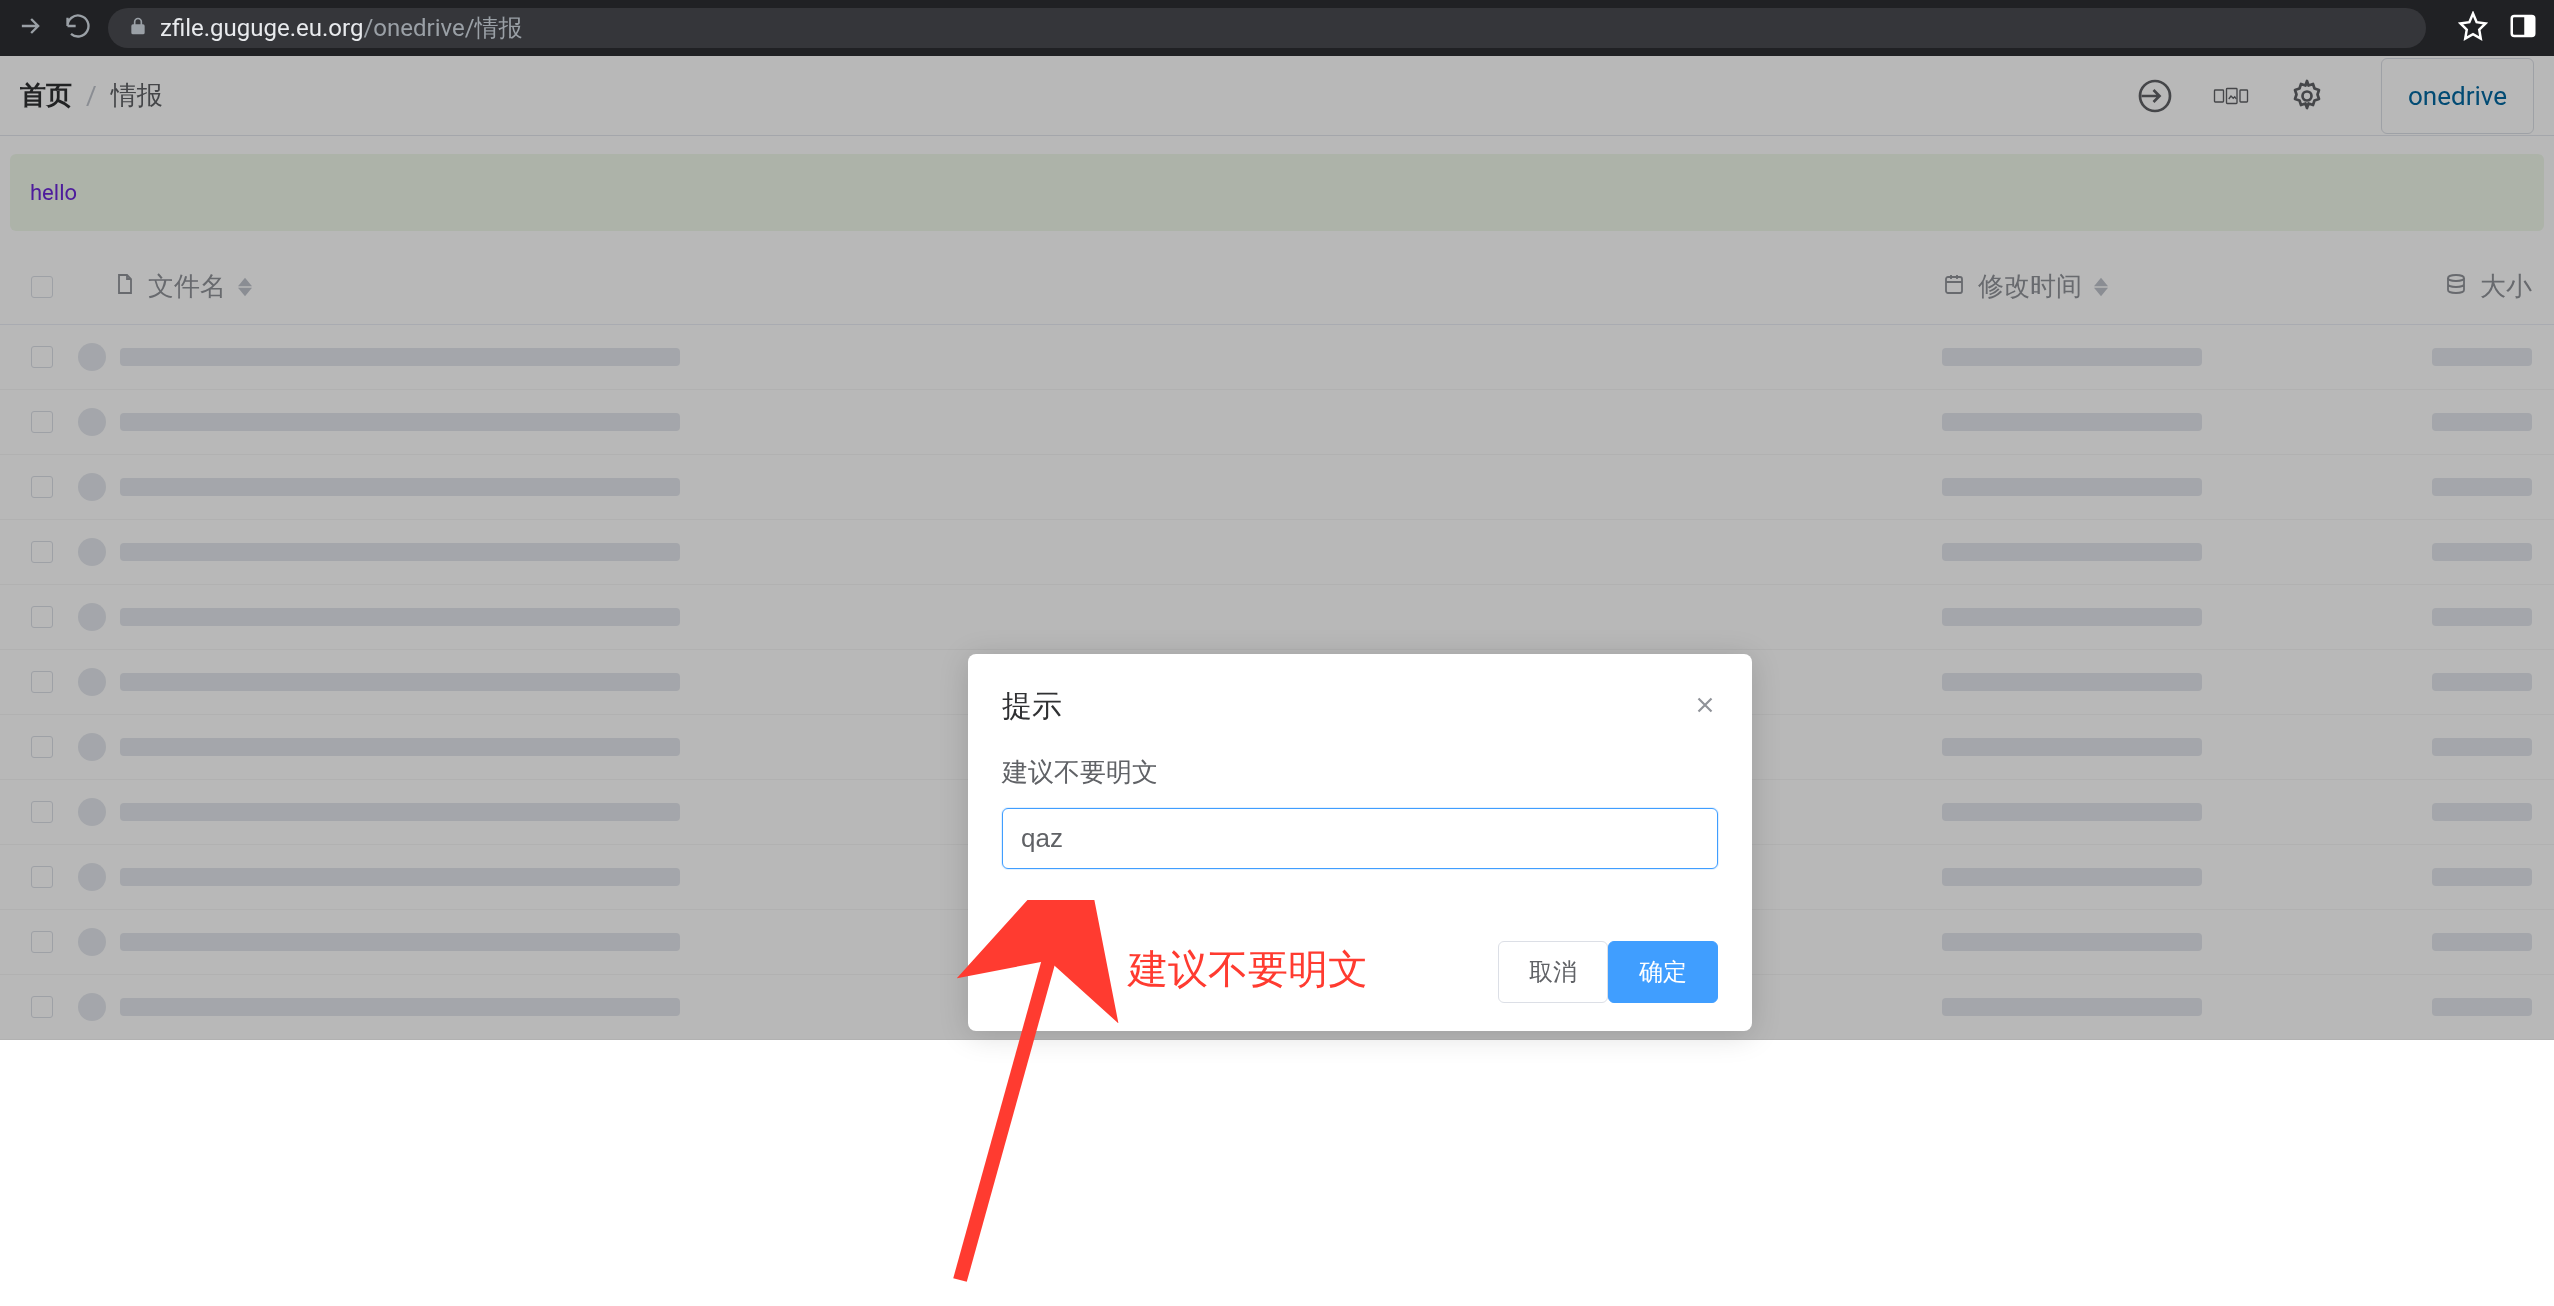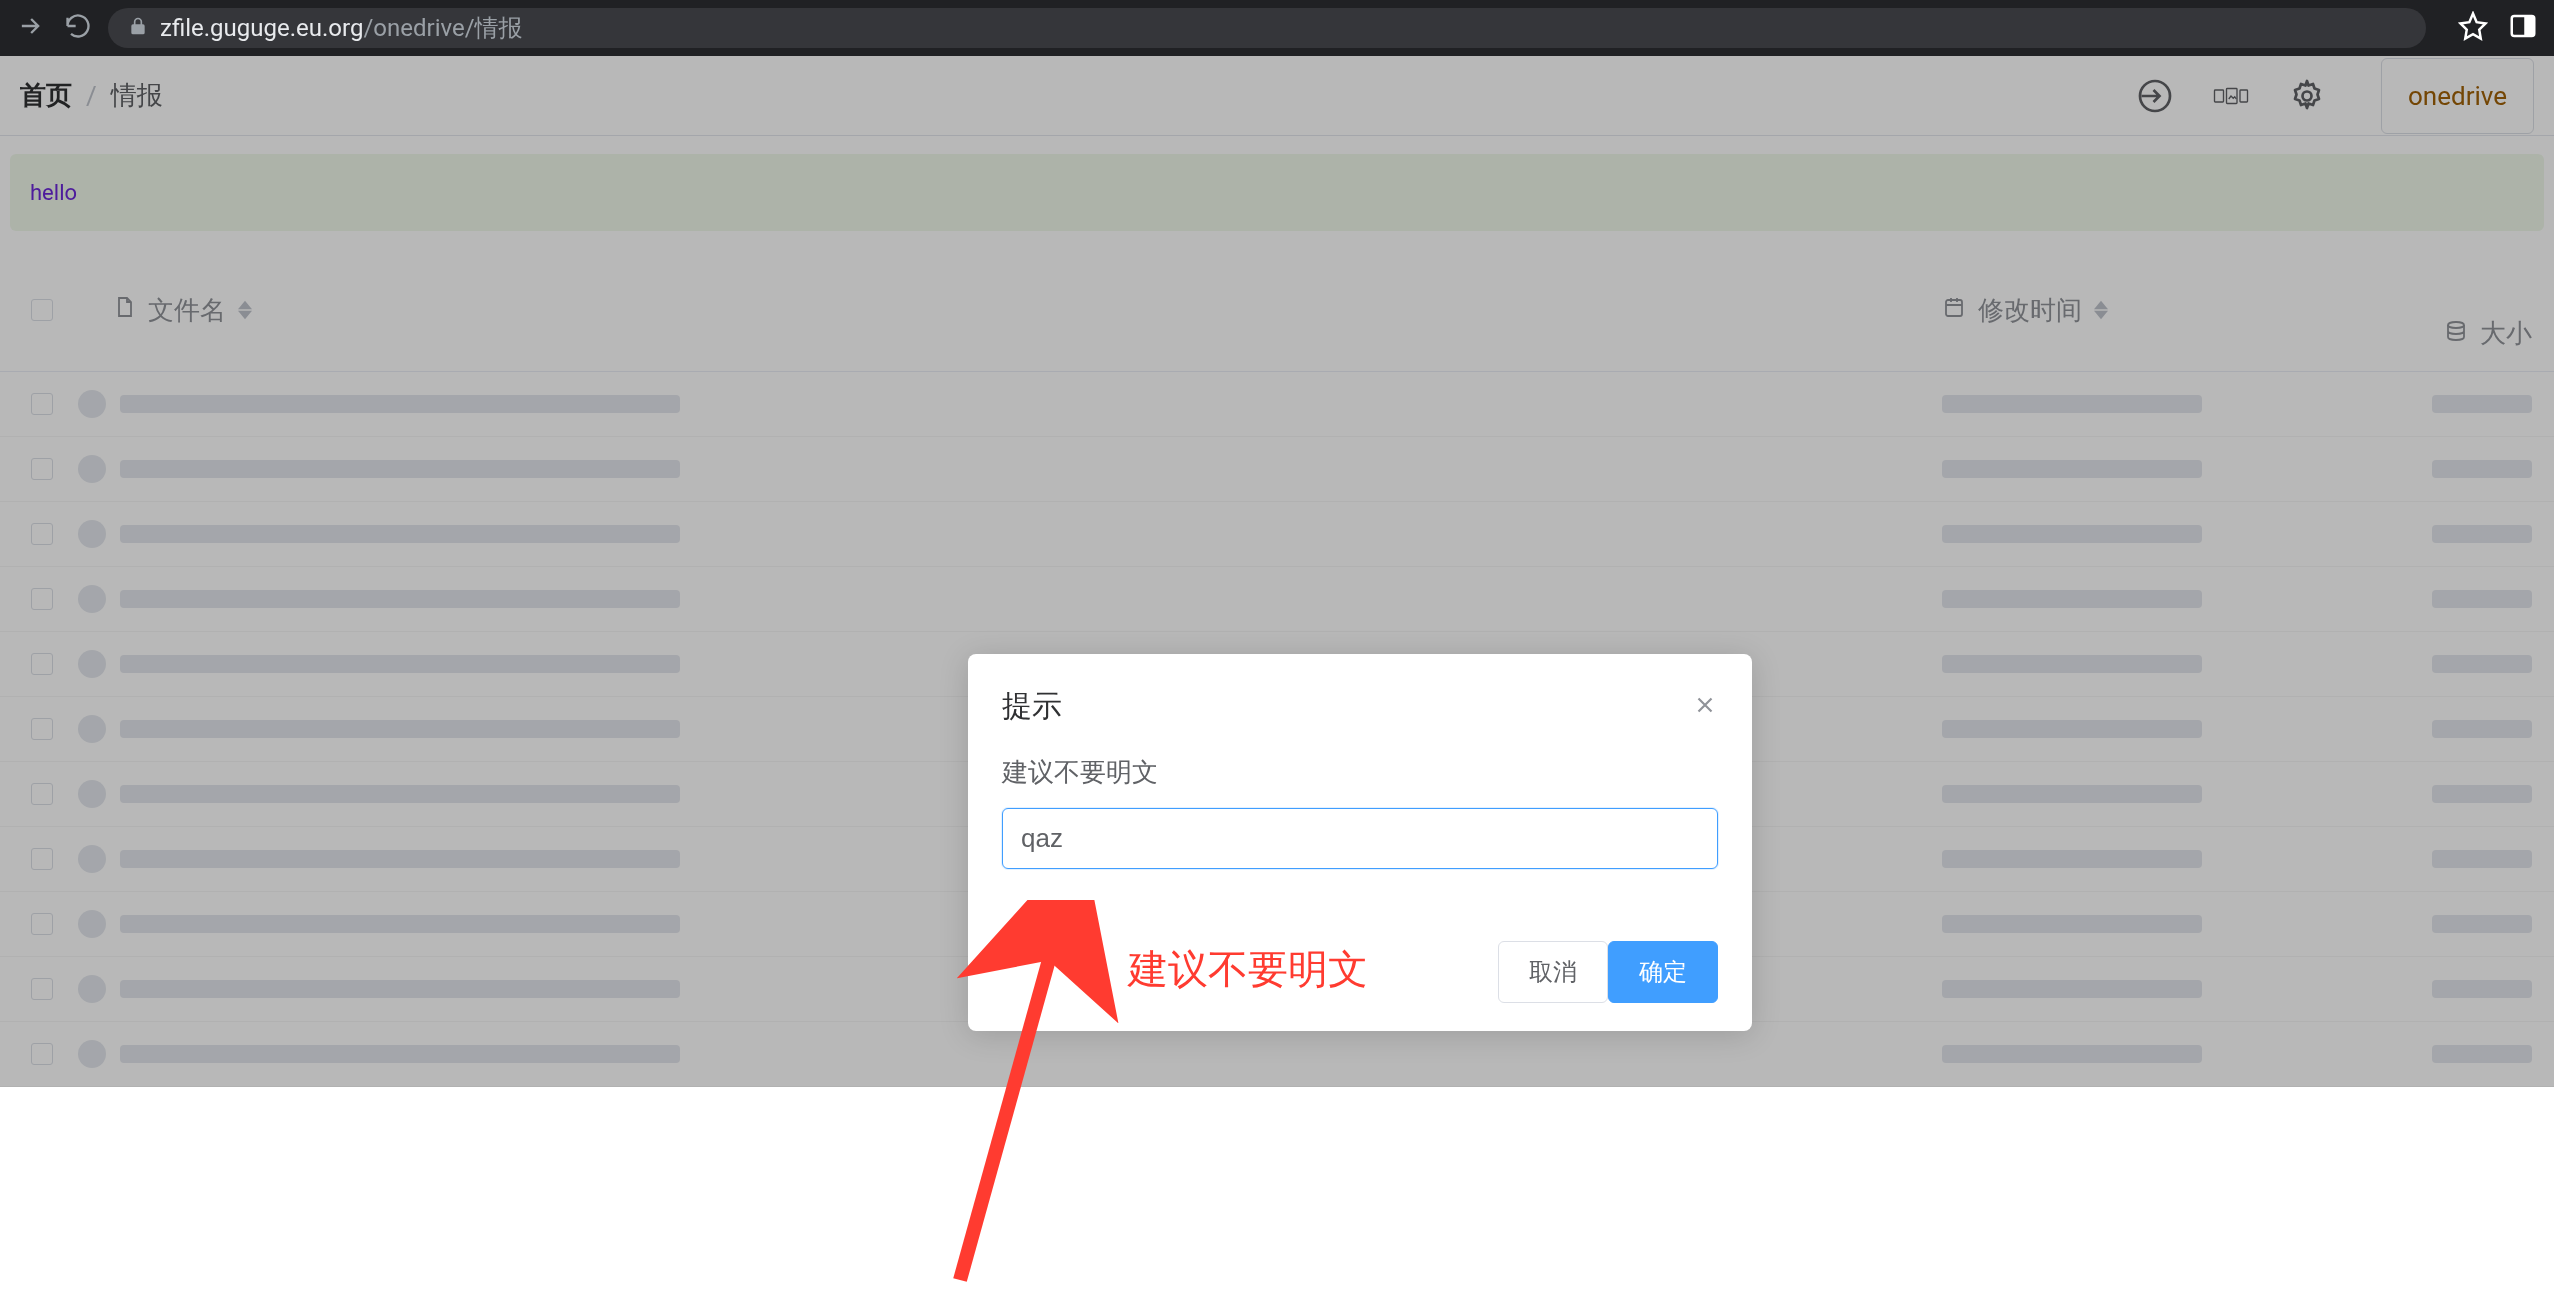--- a/index.html
+++ b/index.html
@@ -62,21 +62,21 @@
     .breadcrumb .home { color: #303133; font-weight: 600; }
     .breadcrumb .sep { color: #c0c4cc; }
     .topbar-actions { display: flex; align-items: center; gap: 40px; }
     .topbar-actions .icon-btn { color: #606266; display:flex; align-items:center; }
     .topbar-actions svg { width: 36px; height: 36px; }
     .drive-select {
       border: 1px solid #dcdfe6;
       border-radius: 6px;
       padding: 22px 26px;
       font-size: 26px;
-      color: #a16207;
+      color: #0369a1;
       background: #fff;
       margin-left: 16px;
     }
 
     .banner {
       margin: 18px 10px;
       background: #f0f9eb;
       border-radius: 6px;
       padding: 26px 20px;
       color: #6d28d9;
@@ -89,21 +89,21 @@
       padding: 20px 12px 20px 12px;
       color: #909399;
       font-size: 26px;
       border-bottom: 1px solid #ebeef5;
     }
     .th-check { width: 60px; display:flex; justify-content:center; }
     .th-check .box { width:22px; height:22px; border:1.5px solid #dcdfe6; border-radius:3px; }
     .th-spacer { width: 40px; }
     .th-name { flex: 1; display:flex; align-items:center; gap:12px; }
     .th-time { width: 440px; display:flex; align-items:center; gap:12px; }
-    .th-size { width: 160px; display:flex; align-items:center; gap:12px; justify-content:flex-end; padding-right:10px;margin-top:47px; }
+    .th-size { width: 160px; display:flex; align-items:center; gap:12px; justify-content:flex-end; padding-right:10px; }
     .sort-caret { display:inline-flex; flex-direction:column; line-height:0; }
     .sort-caret svg { width:14px; height:10px; }
 
     .row {
       display: flex;
       align-items: center;
       padding: 18px 12px;
       border-bottom: 1px solid #f5f5f5;
     }
     .row .cb { width: 60px; display:flex; justify-content:center; }

